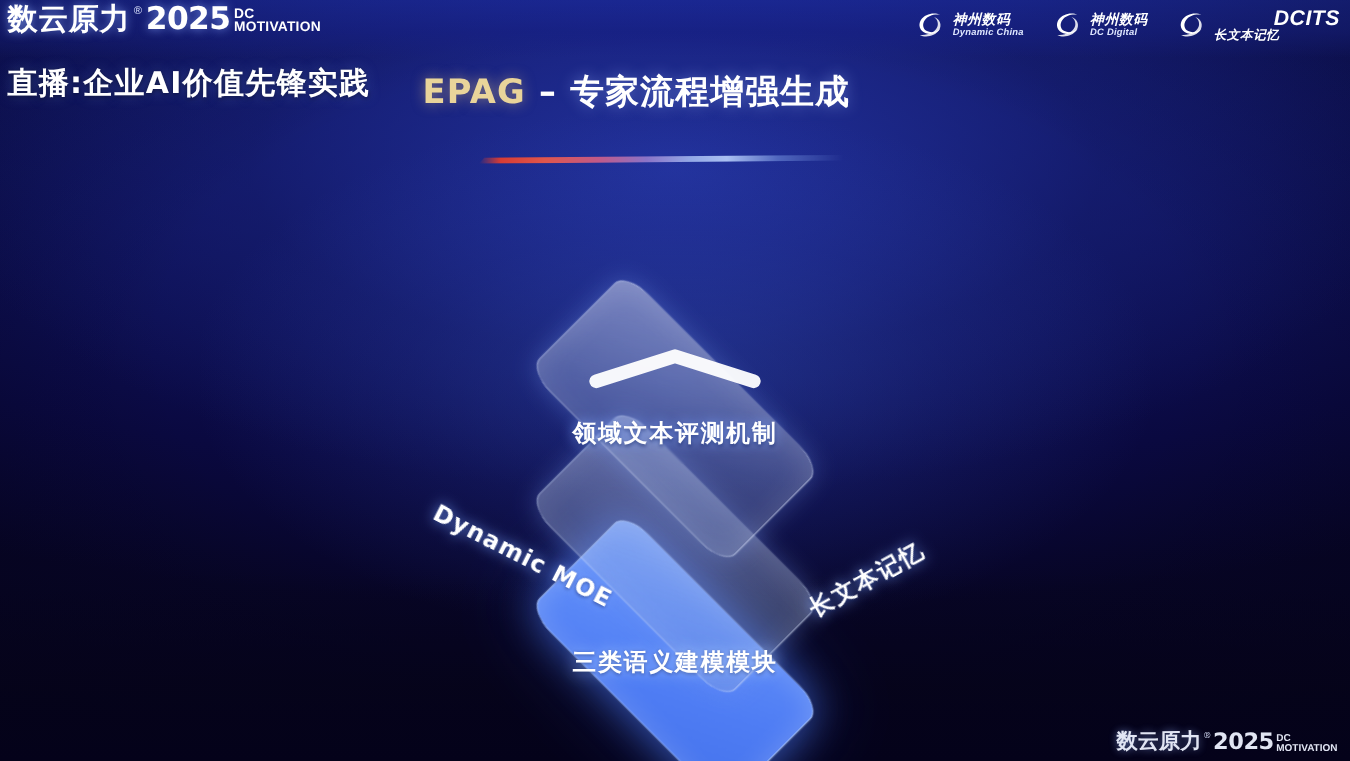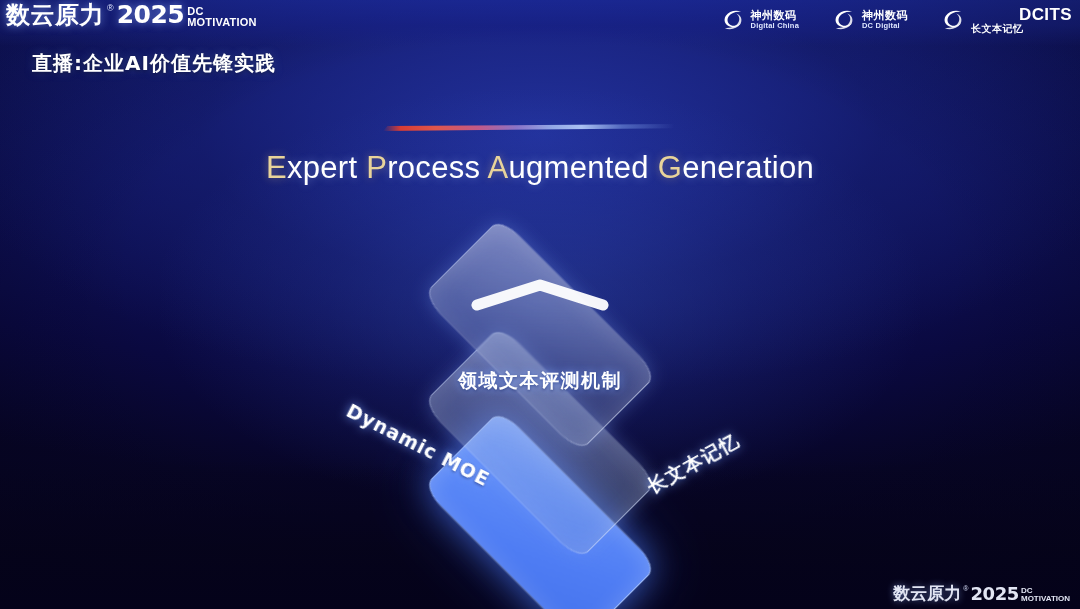--- a/index.html
+++ b/index.html
@@ -62,32 +62,31 @@
   }
   .brand-dc{
     display:flex; flex-direction:column; line-height:1;
     padding-top:4px;
   }
   .brand-dc .l1{ font-size:11px; font-weight:bold; color:#fff; letter-spacing:.3px; }
   .brand-dc .l2{ font-size:11px; font-weight:bold; color:#fff; letter-spacing:.2px; }
 
   .live-line{
     position:absolute; left:6px; top:50px;
-    font-size:20px; font-weight:bold; color:#ffffff;
+    font-size:24px; font-weight:bold; color:#ffffff;
     letter-spacing:1px;
     text-shadow:0 1px 4px rgba(0,0,0,.5), 0 0 10px rgba(120,160,255,.35);
     font-family:"DejaVu Sans","Liberation Sans",sans-serif;
     white-space:nowrap;
-    margin-left:26px;
   }
 
   
   .logo-row{
     position:absolute; right:8px; top:6px;
-    display:flex; align-items:center; gap:32px;
+    display:flex; align-items:center; gap:22px;font-style:italic;
   }
   .logo-item{ display:flex; align-items:center; gap:5px; }
   .swirl{ width:26px; height:26px; flex:none; }
   .logo-txt{ display:flex; flex-direction:column; line-height:1.05; }
   .logo-txt .cn{ font-size:11px; font-weight:bold; color:#fff; letter-spacing:.5px;
                  font-family:"DejaVu Sans","Liberation Sans",sans-serif; white-space:nowrap;}
   .logo-txt .en{ font-size:7.5px; font-weight:bold; color:#dfe7ff; letter-spacing:.2px; white-space:nowrap;}
   .logo-txt .big{ font-size:17px; font-weight:bold; color:#fff; letter-spacing:.4px;margin-left:48px; }
 
   
@@ -184,21 +183,21 @@
     z-index:6;
   }
   .label{
     position:absolute; z-index:7;
     color:#ffffff; font-weight:bold; white-space:nowrap;
     font-family:"DejaVu Sans","Liberation Sans",sans-serif;
     text-shadow:0 0 10px rgba(120,160,255,.9), 0 1px 3px rgba(10,20,70,.65);
   }
   .label-top{
     left:50%; top:104px; transform:translateX(-50%);
-    font-size:19px; letter-spacing:1.5px;margin-top:34px;
+    font-size:19px; letter-spacing:1.5px;
   }
   .label-mid-left{
     left:58px; top:168px;
     font-size:19px; letter-spacing:1px;
     transform:rotate(27deg);
     transform-origin:left center;
   }
   .label-mid-right{
     right:52px; top:196px;
     font-size:19px; letter-spacing:1.5px;
@@ -250,21 +249,21 @@
 
   <div class="logo-row">
 
     <div class="logo-item">
       <svg class="swirl" viewBox="0 0 32 32">
         <path d="M26 6c-6-3-15-1-19 5-3 5-1 11 5 13 5 2 11 0 14-4-4 3-9 4-13 2-4-2-5-7-2-11 3-4 9-6 15-5z" fill="#ffffff"></path>
         <path d="M6 26c6 3 15 1 19-5 3-5 1-11-5-13 4 3 5 8 2 12-3 4-9 6-16 6z" fill="#ffffff" opacity=".85"></path>
       </svg>
       <span class="logo-txt">
         <span class="cn">神州数码</span>
-        <span class="en">Digital China</span>
+        <span class="en">Dynamic China</span>
       </span>
     </div>
 
     <div class="logo-item">
       <svg class="swirl" viewBox="0 0 32 32">
         <path d="M26 6c-6-3-15-1-19 5-3 5-1 11 5 13 5 2 11 0 14-4-4 3-9 4-13 2-4-2-5-7-2-11 3-4 9-6 15-5z" fill="#ffffff"></path>
         <path d="M6 26c6 3 15 1 19-5 3-5 1-11-5-13 4 3 5 8 2 12-3 4-9 6-16 6z" fill="#ffffff" opacity=".85"></path>
       </svg>
       <span class="logo-txt">
         <span class="cn">神州数码</span>
@@ -278,26 +277,28 @@
         <path d="M6 26c6 3 15 1 19-5 3-5 1-11-5-13 4 3 5 8 2 12-3 4-9 6-16 6z" fill="#ffffff" opacity=".85"></path>
       </svg>
       <span class="logo-txt">
         <span class="big">DCITS</span>
         <span class="cn" style="font-size:10px">长文本记忆</span>
       </span>
     </div>
 
   </div>
 
+  <div class="title-main">
+    <span class="epag">EPAG</span><span class="dash"> – </span><span class="cn">专家流程增强生成</span>
+  </div>
 
   <div class="divider-wrap">
     <div class="divider"></div>
   </div>
 
-  <div class="title-sub"><span class="cap">E</span><span class="rest">xpert </span><span class="cap">P</span><span class="rest">rocess </span><span class="cap">A</span><span class="rest">ugmented </span><span class="cap">G</span><span class="rest">eneration</span></div>
 
   <div class="stack">
 
     <div class="layer layer-bot">
       <div class="plate"></div>
     </div>
 
     <div class="layer layer-mid">
       <div class="plate"></div>
     </div>
@@ -306,20 +307,21 @@
       <div class="plate"></div>
     </div>
 
     <svg class="chevron" viewBox="0 0 140 34">
       <path d="M7 27 L70 7 L133 27" fill="none" stroke="#ffffff" stroke-width="11" stroke-linecap="round" stroke-linejoin="round" opacity=".95"></path>
     </svg>
 
     <div class="label label-top">领域文本评测机制</div>
     <div class="label label-mid-left">Dynamic MOE</div>
     <div class="label label-mid-right">长文本记忆</div>
+    <div class="label label-bot">三类语义建模模块</div>
   </div>
 
   <div class="watermark">
     <span class="wm-cn">数云原力</span>
     <span class="wm-reg">®</span>
     <span class="wm-year">2025</span>
     <span class="wm-dc">
       <span class="l1">DC</span>
       <span class="l2">MOTIVATION</span>
     </span>

